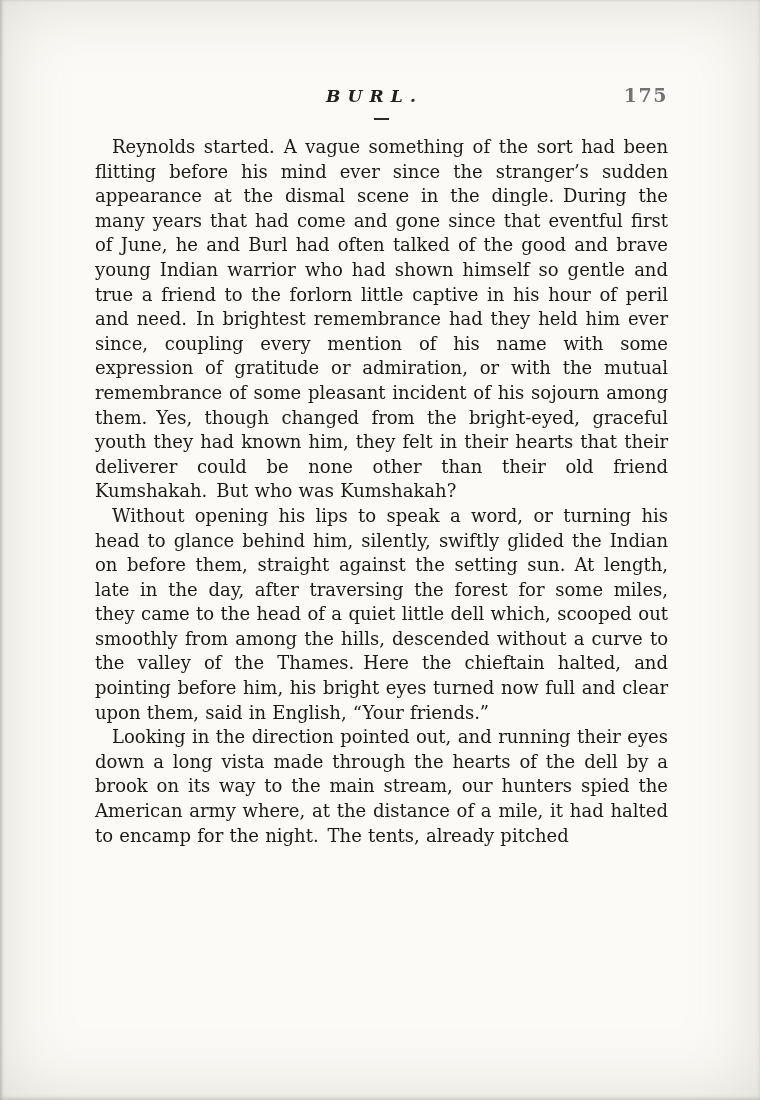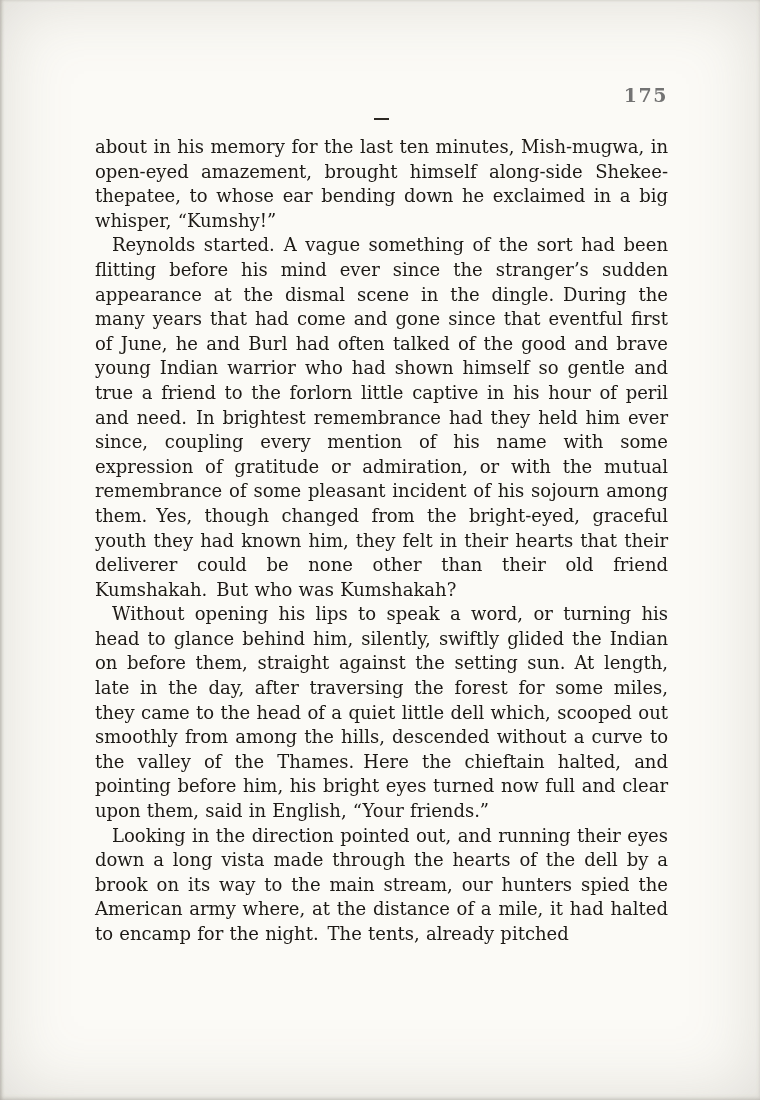--- a/index.html
+++ b/index.html
@@ -70,27 +70,27 @@
   .body-text p.indented {
     text-indent: 17px;
   }
 </style>
 </head>
 <body>
 
 <div class="page">
 
   <div class="page-header">
+    <div class="running-head">BURL.</div>
     <div class="page-number">175</div>
   </div>
 
   <div class="header-rule"></div>
 
   <div class="body-text">
-    <p class="para">about in his memory for the last ten minutes, Mish-mugwa, in open-eyed amazement, brought himself along-side Shekee-thepatee, to whose ear bending down he exclaimed in a big whisper, “Kumshy!”</p>
     <p class="para indented">Reynolds started. A vague something of the sort had been flitting before his mind ever since the stranger’s sudden appearance at the dismal scene in the dingle. During the many years that had come and gone since that eventful first of June, he and Burl had often talked of the good and brave young Indian warrior who had shown himself so gentle and true a friend to the forlorn little captive in his hour of peril and need. In brightest remembrance had they held him ever since, coupling every mention of his name with some expression of gratitude or admiration, or with the mutual remembrance of some pleasant incident of his sojourn among them. Yes, though changed from the bright-eyed, graceful youth they had known him, they felt in their hearts that their deliverer could be none other than their old friend Kumshakah. But who was Kumshakah?</p>
     <p class="para indented">Without opening his lips to speak a word, or turning his head to glance behind him, silently, swiftly glided the Indian on before them, straight against the setting sun. At length, late in the day, after traversing the forest for some miles, they came to the head of a quiet little dell which, scooped out smoothly from among the hills, descended without a curve to the valley of the Thames. Here the chieftain halted, and pointing before him, his bright eyes turned now full and clear upon them, said in English, “Your friends.”</p>
     <p class="para indented">Looking in the direction pointed out, and running their eyes down a long vista made through the hearts of the dell by a brook on its way to the main stream, our hunters spied the American army where, at the distance of a mile, it had halted to encamp for the night. The tents, already pitched</p>
   </div>
 
 </div>
 
 <div class="scan-vignette"></div>
 
 </body></html>

